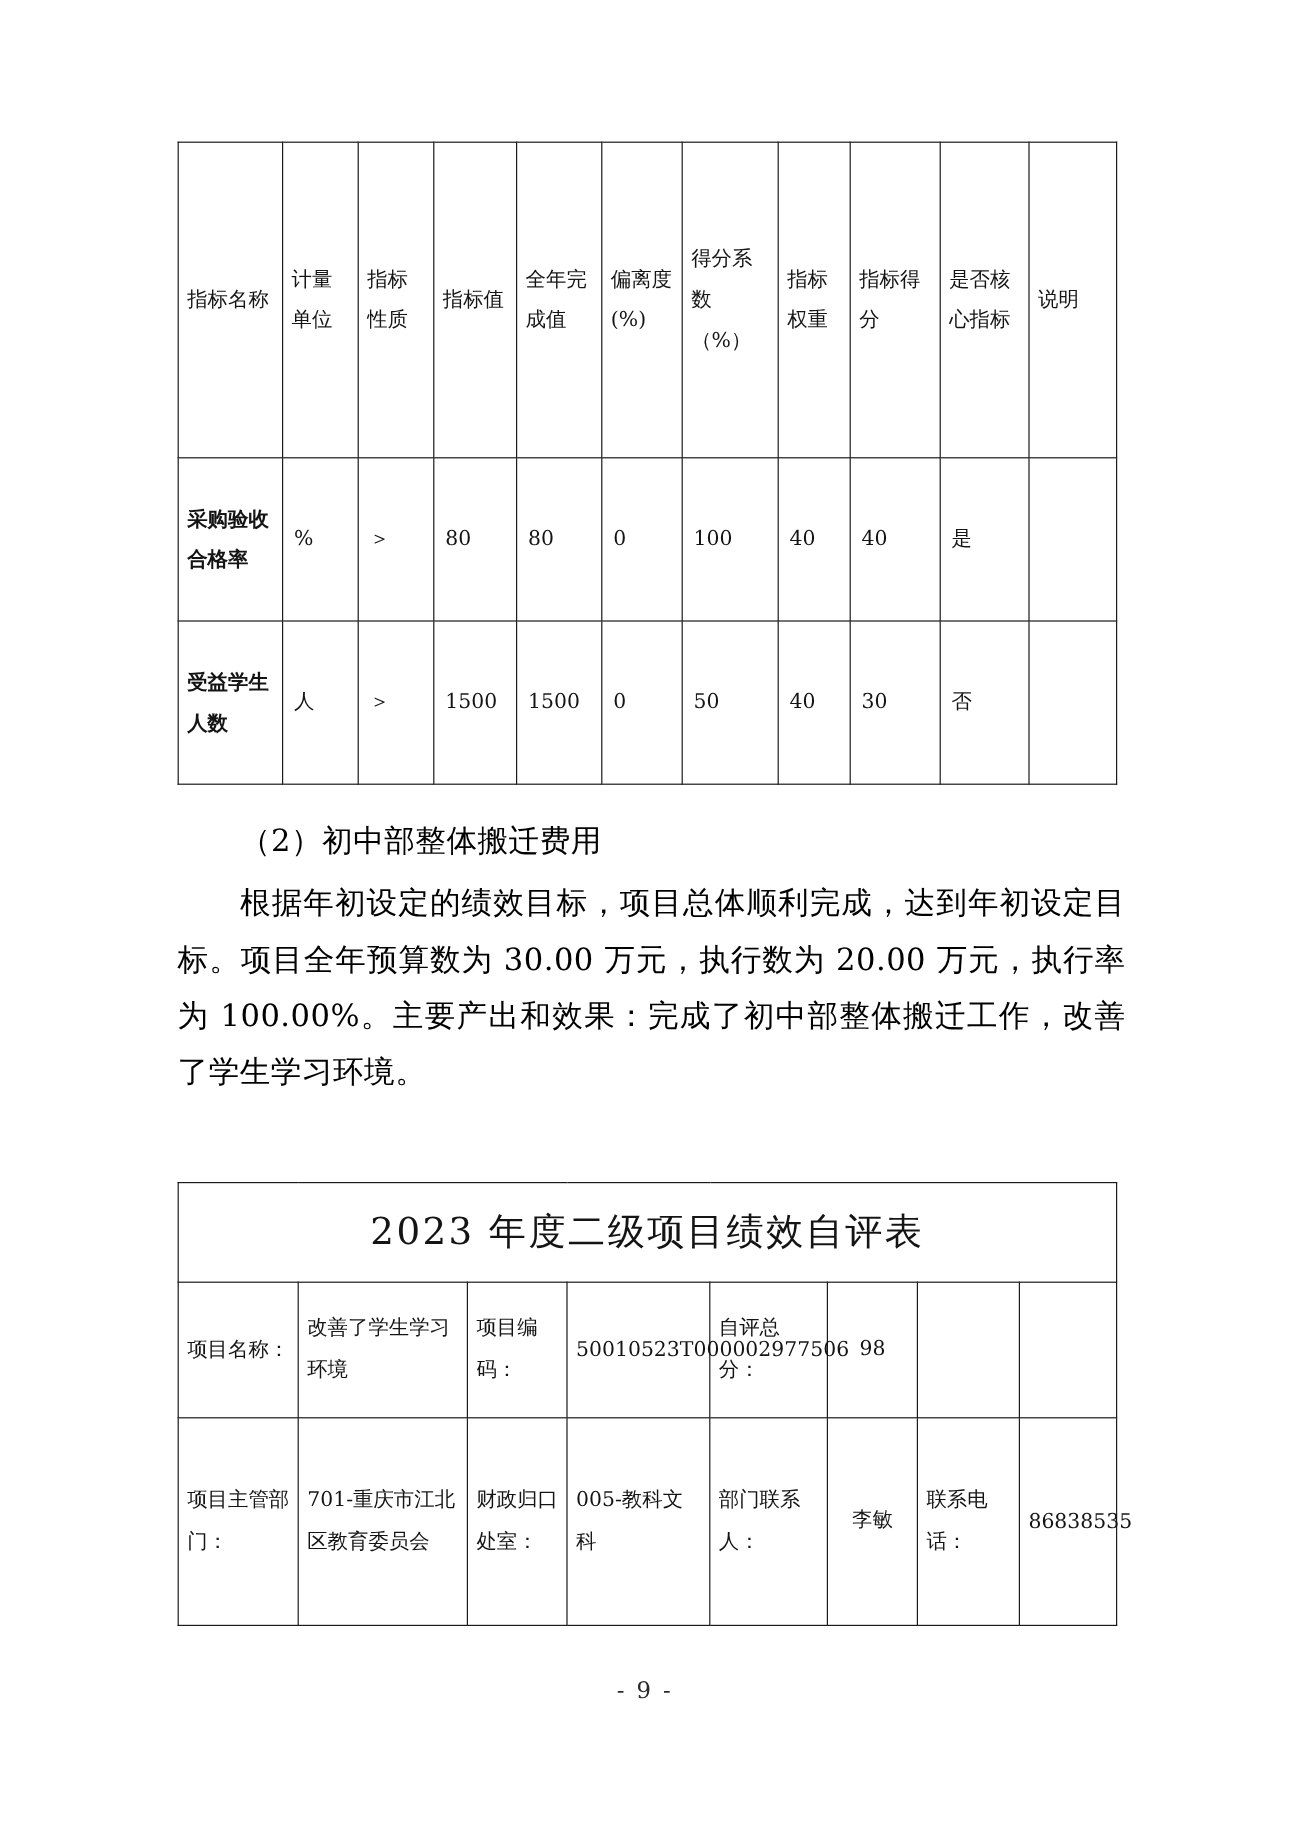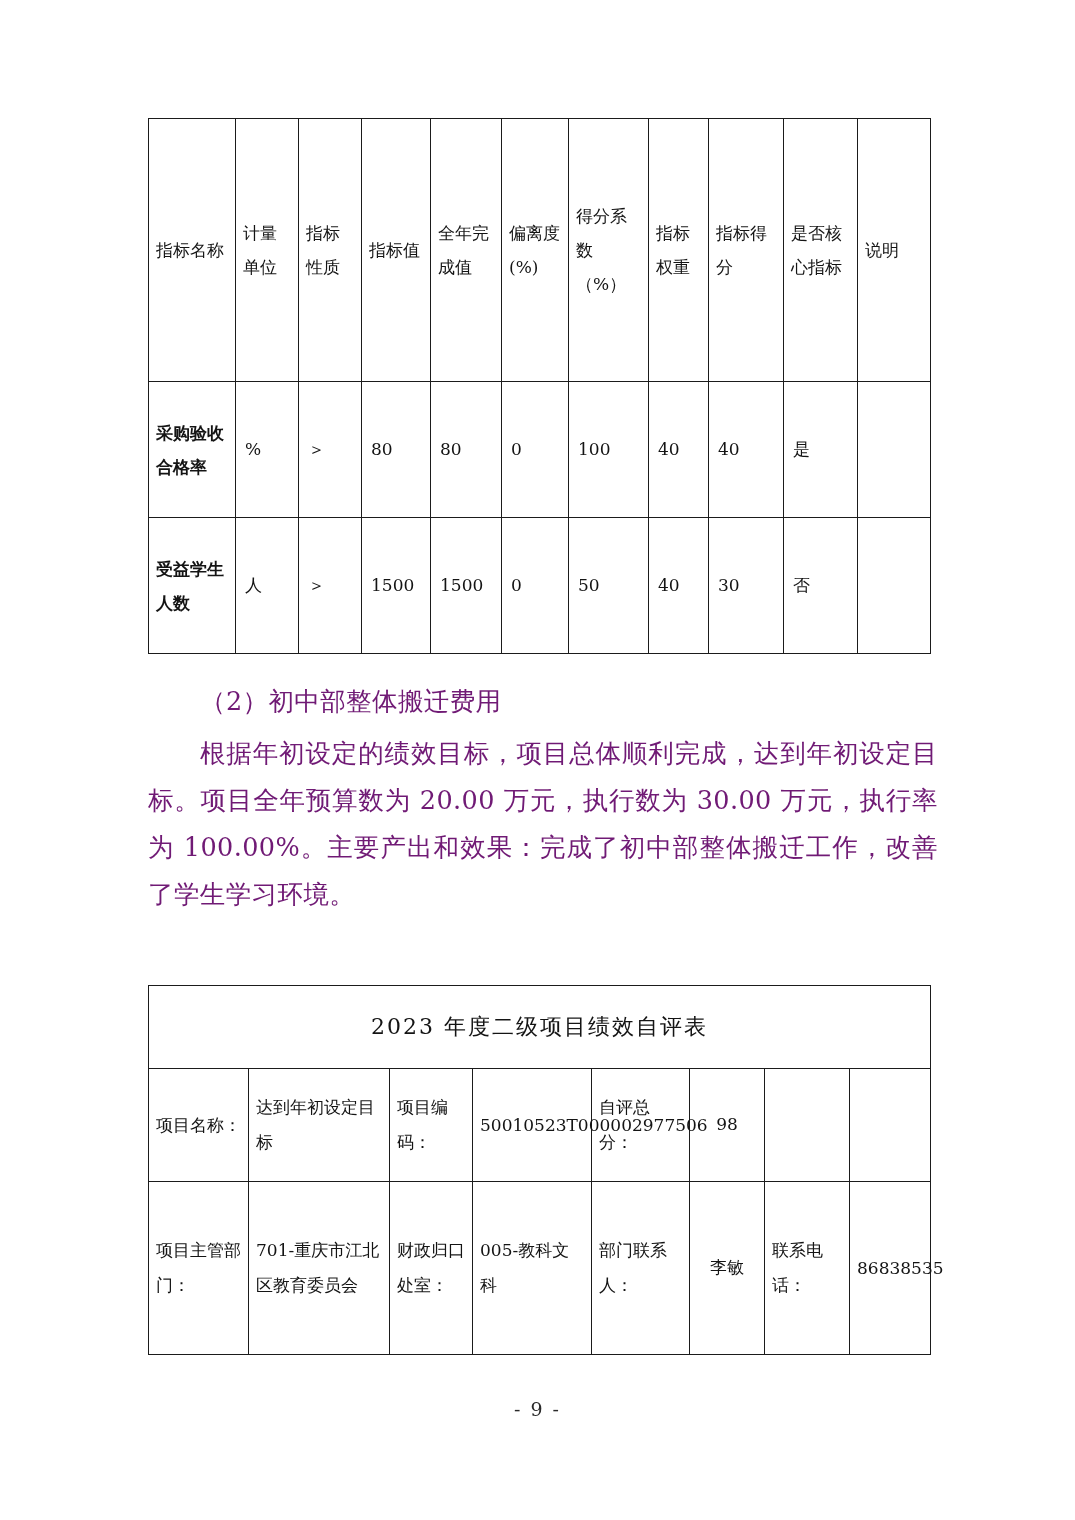--- a/index.html
+++ b/index.html
@@ -67,21 +67,21 @@
   }
 
   
   .body-text {
     position: absolute;
     left: 148px;
     width: 790px;
     font-size: 25.5px;
     line-height: 47px;
     letter-spacing: 0.4px;
-    color: #701a75;
+    color: #000000;
     font-family: "DejaVu Serif", "Liberation Serif", serif;
   }
   #section-heading {
     top: 678px;
     text-indent: 52px;
   }
   #section-body {
     top: 730px;
     text-indent: 52px;
     text-align: justify;
@@ -92,21 +92,21 @@
     left: 148px;
     top: 985px;
     width: 782px;
   }
   #selfeval-table td {
     font-size: 17px;
   }
   #selfeval-table .title-cell {
     height: 82px;
     text-align: center;
-    font-size: 22px;
+    font-size: 31px;
     letter-spacing: 2px;
     font-weight: normal;
     margin-left: 43px;
   }
   #selfeval-table .row-info td {
     height: 112px;
     vertical-align: middle;
   }
   #selfeval-table .row-dept td {
     height: 172px;
@@ -252,21 +252,21 @@
             <span class="cell-pad">否</span>
           </td>
         <td class="val-cell">
             <span class="cell-pad"></span>
           </td>
       </tr>
     </tbody>
   </table>
 
   <div id="section-heading" class="body-text">（2）初中部整体搬迁费用</div>
-  <div id="section-body" class="body-text">根据年初设定的绩效目标，项目总体顺利完成，达到年初设定目标。项目全年预算数为 20.00 万元，执行数为 30.00 万元，执行率为 100.00%。主要产出和效果：完成了初中部整体搬迁工作，改善了学生学习环境。</div>
+  <div id="section-body" class="body-text">根据年初设定的绩效目标，项目总体顺利完成，达到年初设定目标。项目全年预算数为 30.00 万元，执行数为 20.00 万元，执行率为 100.00%。主要产出和效果：完成了初中部整体搬迁工作，改善了学生学习环境。</div>
 
   <table id="selfeval-table" class="doc-table">
     <colgroup>
       <col style="width:100px">
       <col style="width:141px">
       <col style="width:83px">
       <col style="width:119px">
       <col style="width:98px">
       <col style="width:75px">
       <col style="width:85px">
@@ -274,21 +274,21 @@
     </colgroup>
     <tbody>
       <tr>
         <td class="title-cell" colspan="8"><span>2023 年度二级项目绩效自评表</span></td>
       </tr>
       <tr class="row-info">
         <td class="lbl">
             <span class="cell-pad">项目名称：</span>
           </td>
         <td class="val">
-            <span class="cell-pad">达到年初设定目标</span>
+            <span class="cell-pad">改善了学生学习环境</span>
           </td>
         <td class="lbl">
             <span class="cell-pad">项目编码：</span>
           </td>
         <td class="val">
             <span class="cell-pad">50010523T000002977506</span>
           </td>
         <td class="lbl">
             <span class="cell-pad">自评总分：</span>
           </td>

